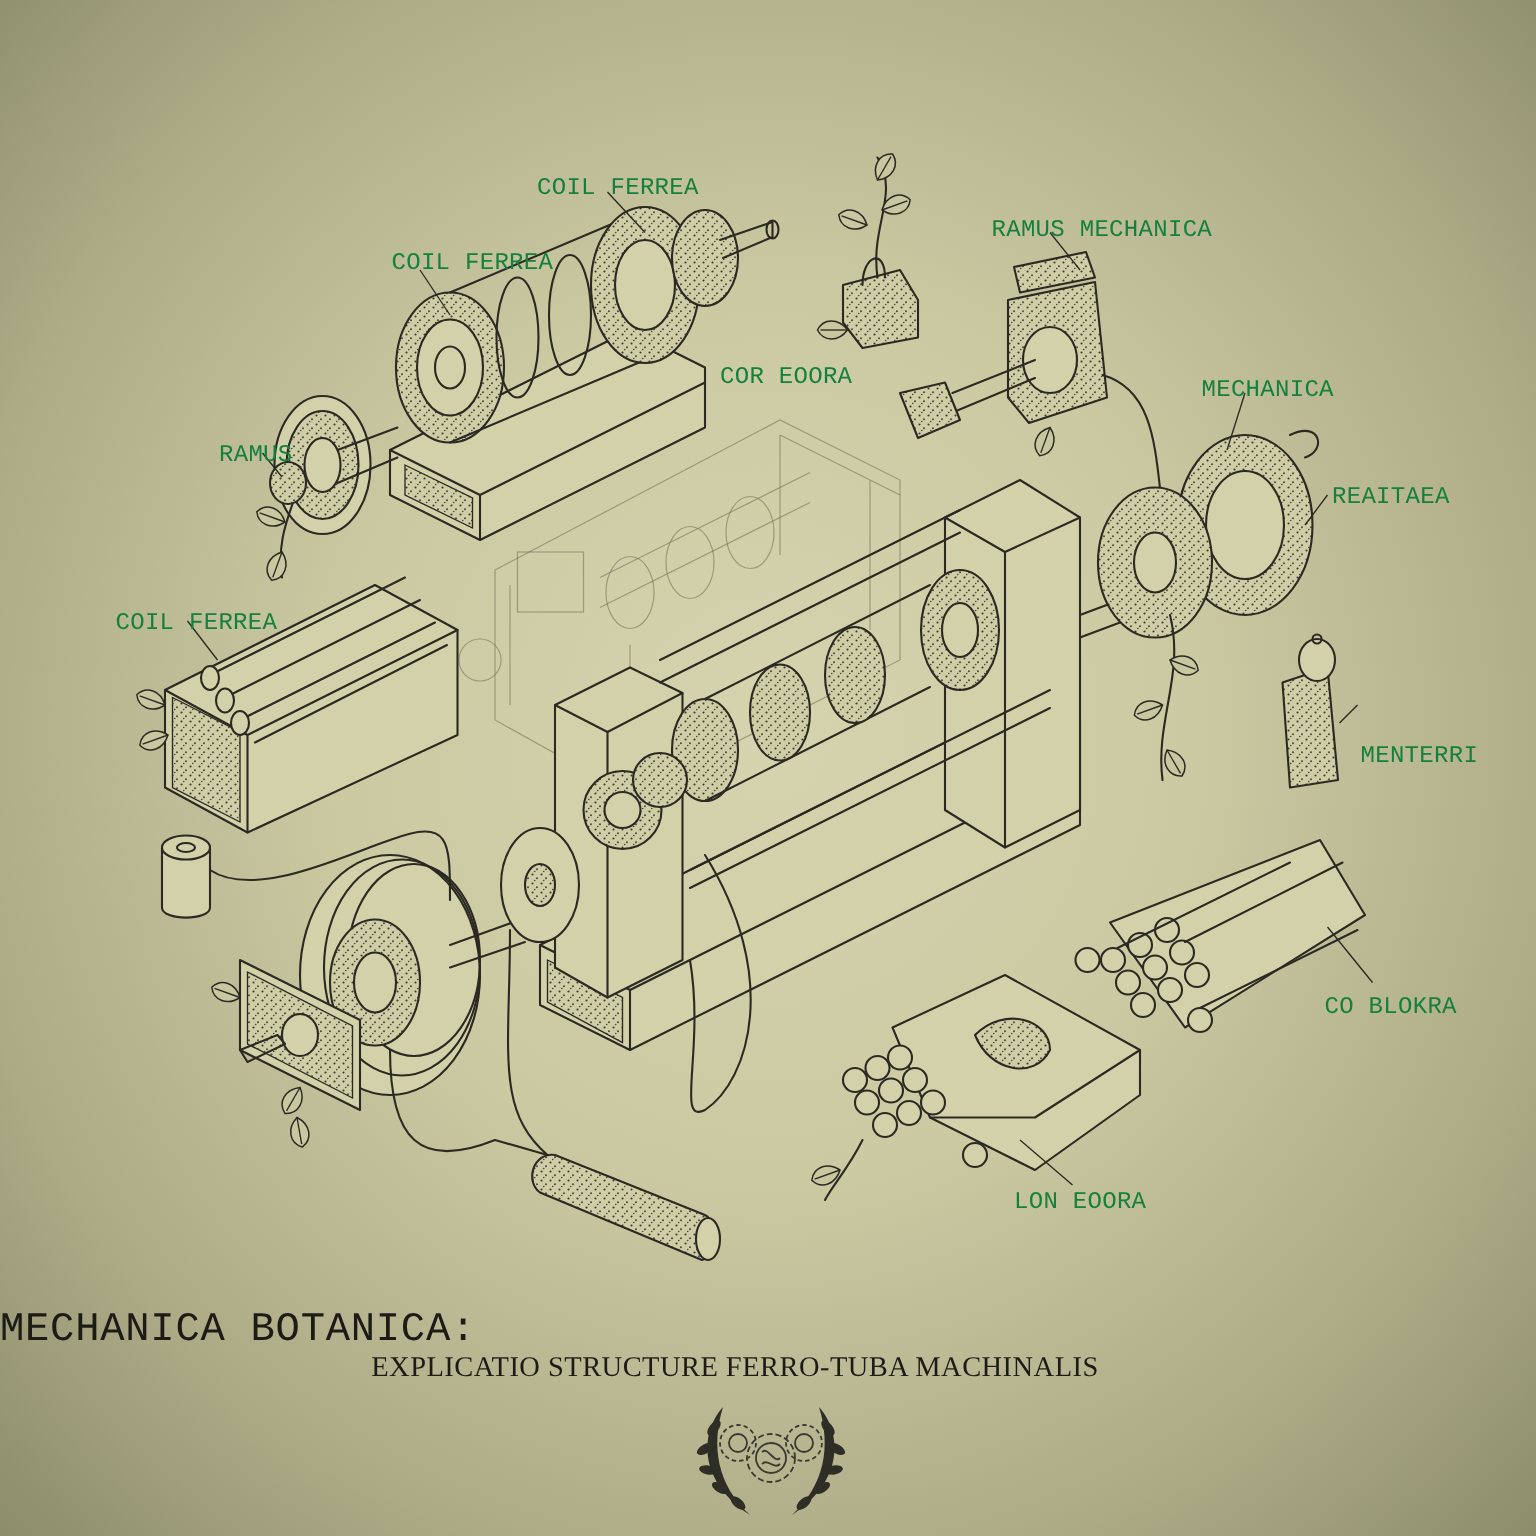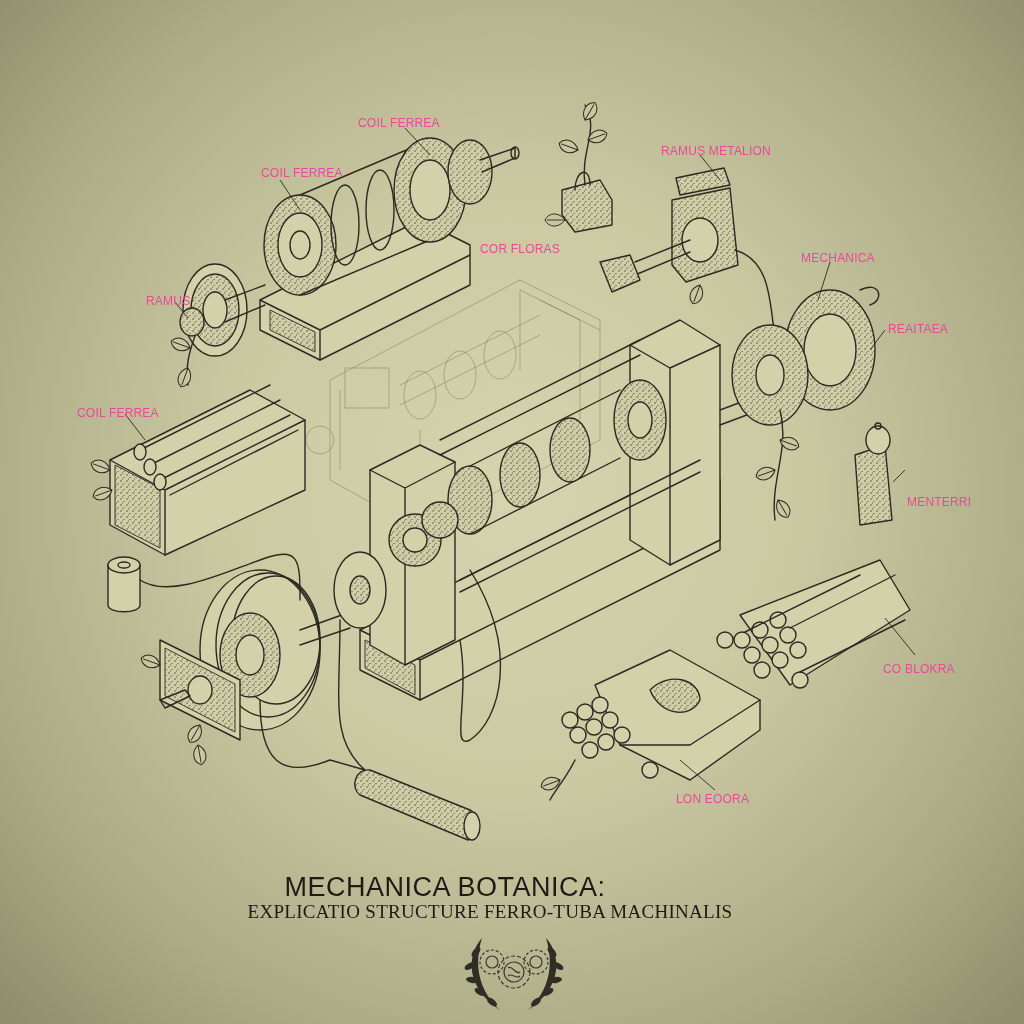--- a/index.html
+++ b/index.html
@@ -10,27 +10,27 @@
     font-family: "Liberation Serif", "DejaVu Serif", serif;
   }
   #stage { position: absolute; left: 0; top: 0; width: 1024px; height: 1024px; }
   .ink { stroke: #2a2a22; fill: none; stroke-width: 1.4; stroke-linejoin: round; stroke-linecap: round; }
   .ink-thin { stroke: #2a2a22; fill: none; stroke-width: 0.9; }
   .ghost { stroke: #6f6e58; fill: none; stroke-width: 0.8; opacity: 0.55; }
   .fill-paper { fill: #d3d1aa; }
   .stipple { fill: url(#stip); }
   .leaf { stroke: #2a2a22; fill: #c9c7a0; stroke-width: 1; }
   .label {
-    position: absolute; font-size: 12px; color: #ec4899; letter-spacing: 0.2px;
-    white-space: nowrap; font-family: Liberation Sans, sans-serif;
+    position: absolute; font-size: 16px; color: #15803d; letter-spacing: 0.2px;
+    white-space: nowrap; font-family: Liberation Mono, monospace;
   }
   .title {
-    position: absolute; left: 0; width: 890px; text-align: center;
+    position: absolute; left: 0; width: 890px; text-align: left;
     top: 872px; font-size: 27px; color: #1c1b16; letter-spacing: 0.5px;
-    font-family: Liberation Sans, sans-serif;
+    font-family: Liberation Mono, monospace;
   }
   .subtitle {
     position: absolute; left: 0; width: 980px; text-align: center;
     top: 901px; font-size: 19px; color: #1c1b16; letter-spacing: 0.3px;
     font-family: "Liberation Serif", serif;
   }
   .emblem { position: absolute; left: 452px; top: 928px; width: 124px; height: 90px; }
 </style>
 </head>
 <body>
@@ -238,22 +238,22 @@
     <path class="ink stipple" d="M650,690 C670,670 700,680 700,700 C690,720 660,715 650,690 Z"></path>
     <path class="ink-thin" d="M680,760 L715,790"></path>
     <path class="ink" d="M575,760 C565,780 555,790 550,800"></path>
     <use href="#leafg" transform="translate(560,780) rotate(160)"></use>
   </g>
 </svg>
 
 <div class="label" style="left:358px;top:116px;">COIL FERREA</div>
 <div class="label" style="left:261px;top:166px;">COIL FERREA</div>
 <div class="label" style="left:130px;top:294px;margin-left:16px;">RAMUS</div>
-<div class="label" style="left:480px;top:242px;">COR FLORAS</div>
-<div class="label" style="left:661px;top:144px;">RAMUS METALION</div>
+<div class="label" style="left:480px;top:242px;">COR EOORA</div>
+<div class="label" style="left:661px;top:144px;">RAMUS MECHANICA</div>
 <div class="label" style="left:801px;top:251px;">MECHANICA</div>
 <div class="label" style="left:888px;top:322px;">REAITAEA</div>
 <div class="label" style="left:77px;top:406px;">COIL FERREA</div>
 <div class="label" style="left:907px;top:455px;margin-top:40px;">MENTERRI</div>
 <div class="label" style="left:883px;top:662px;">CO BLOKRA</div>
 <div class="label" style="left:676px;top:792px;">LON EOORA</div>
 
 <div class="title">MECHANICA BOTANICA:</div>
 <div class="subtitle">EXPLICATIO STRUCTURE FERRO-TUBA MACHINALIS</div>
 

